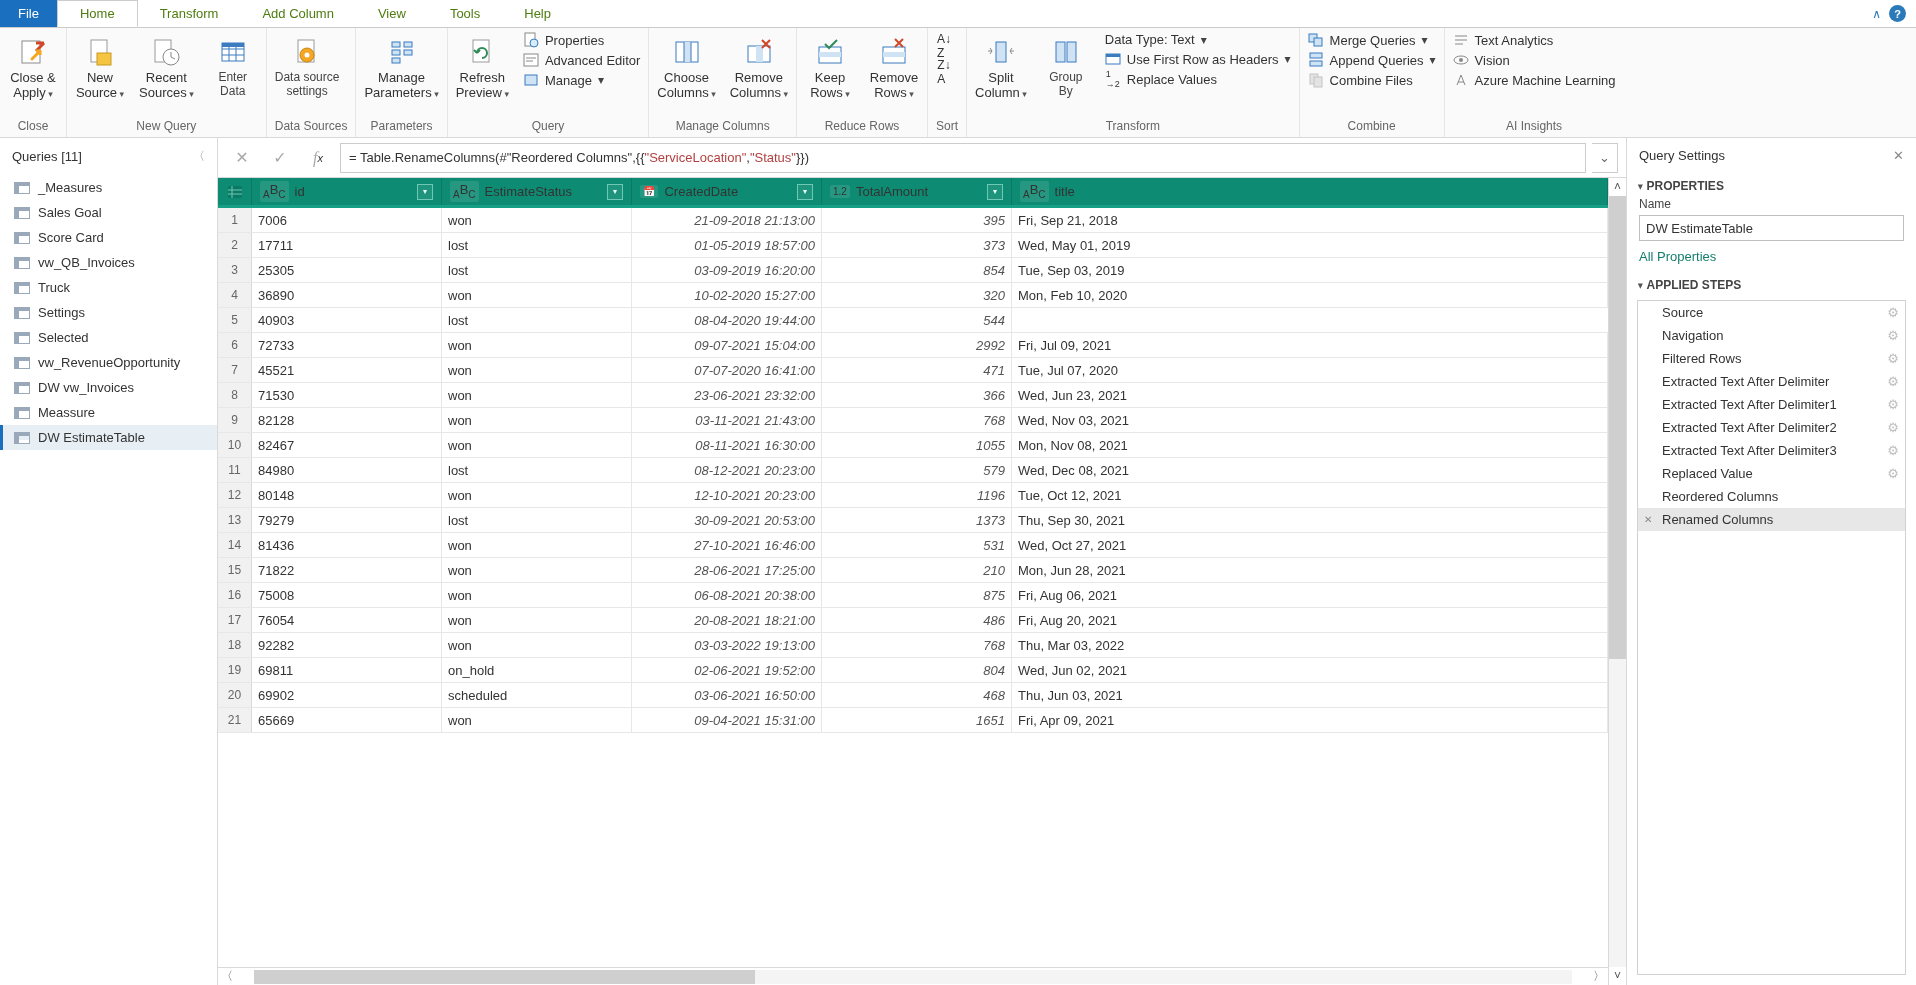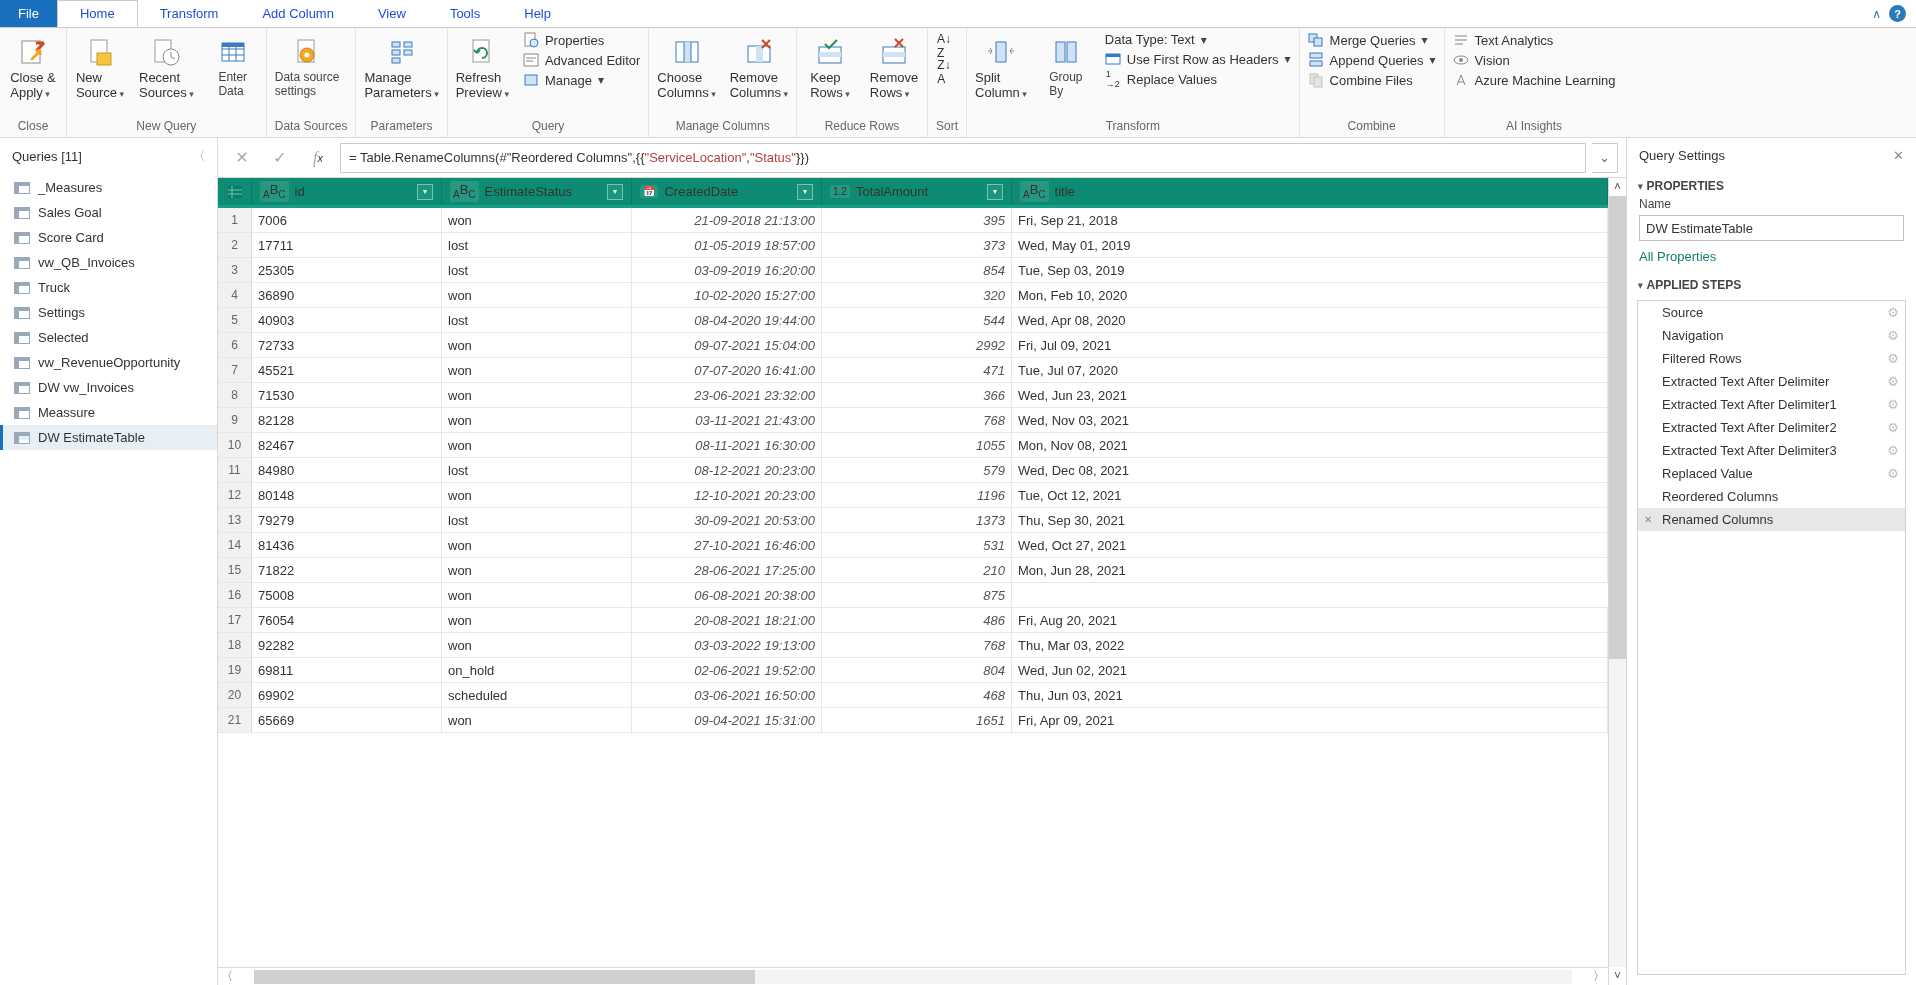--- a/index.html
+++ b/index.html
@@ -2,33 +2,33 @@
 <html><head>
 <meta charset="utf-8">
 <style>
 *{box-sizing:border-box;margin:0;padding:0;font-family:"Segoe UI",Arial,sans-serif;font-size:13px;color:#333;}
 body{background:#fff;overflow:hidden;}
 .app{display:flex;flex-direction:column;height:985px;width:1916px; transform-origin: top left;}
 
 
 .menubar{display:flex;align-items:center;height:28px;border-bottom:1px solid #ccc;}
 .menubar .file{background:#1a6fbf;color:#fff;padding:5px 18px;height:100%;display:flex;align-items:center;}
-.menubar .tab{padding:5px 22px;height:100%;display:flex;align-items:center;color:#1d4ed8;cursor:pointer;}
+.menubar .tab{padding:5px 22px;height:100%;display:flex;align-items:center;color:#4d7c0f;cursor:pointer;}
 .menubar .tab.active{background:#fff;border:1px solid #ccc;border-bottom:1px solid #fff;margin-bottom:-1px;}
 .menubar .right{margin-left:auto;display:flex;align-items:center;padding-right:10px;gap:8px;}
 .help-circle{width:17px;height:17px;border-radius:50%;background:#2a7ab9;color:#fff;display:flex;align-items:center;justify-content:center;font-size:11px;font-weight:bold;}
 
 
 .ribbon{display:flex;height:110px;border-bottom:1px solid #d9d9d9;background:#fafafa;}
 .ribbon-group{display:flex;flex-direction:column;border-right:1px solid #e5e5e5;padding:4px 8px 0 8px;}
 .ribbon-group .buttons{flex:1;display:flex;align-items:flex-start;gap:14px;}
 .ribbon-group .label{text-align:center;font-size:12px;color:#666;padding:2px 0 4px 0;}
 .ribbon-btn{display:flex;flex-direction:column;align-items:center;justify-content:flex-start;gap:3px;cursor:pointer;min-width:50px;padding-top:4px;}
 .ribbon-btn .ico{width:32px;height:32px;display:flex;align-items:center;justify-content:center;}
-.ribbon-btn .lbl{font-size:12px;color:#444;text-align:left;line-height:1.15;}
+.ribbon-btn .lbl{font-size:12px;color:#444;text-align:center;line-height:1.15;}
 .ribbon-btn .lbl .drop::after{content:" ▾";font-size:9px;color:#555;}
 .small-stack{display:flex;flex-direction:column;gap:4px;justify-content:center;}
 .small-item{display:flex;align-items:center;gap:6px;font-size:12px;color:#444;cursor:pointer;white-space:nowrap;}
 .small-item .si{width:16px;height:16px;display:inline-flex;align-items:center;justify-content:center;}
 .disabled{color:#b0b0b0 !important;}
 .disabled svg *{stroke:#c4c4c4 !important;fill:#e3e3e3 !important;}
 
 
 .main{flex:1;display:flex;min-height:0;}
 
@@ -586,21 +586,20 @@
                 <div class="cell col-date r i">10-02-2020 15:27:00</div>
                 <div class="cell col-amt r i">320</div>
                 <div class="cell col-title">Mon, Feb 10, 2020</div>
               </div>
               <div class="row">
                 <div class="rn">5</div>
                 <div class="cell col-id">40903</div>
                 <div class="cell col-status">lost</div>
                 <div class="cell col-date r i">08-04-2020 19:44:00</div>
                 <div class="cell col-amt r i">544</div>
-                <div class="cell col-title">Wed, Apr 08, 2020</div>
               </div>
               <div class="row">
                 <div class="rn">6</div>
                 <div class="cell col-id">72733</div>
                 <div class="cell col-status">won</div>
                 <div class="cell col-date r i">09-07-2021 15:04:00</div>
                 <div class="cell col-amt r i">2992</div>
                 <div class="cell col-title">Fri, Jul 09, 2021</div>
               </div>
               <div class="row">
@@ -674,20 +673,21 @@
                 <div class="cell col-date r i">28-06-2021 17:25:00</div>
                 <div class="cell col-amt r i">210</div>
                 <div class="cell col-title">Mon, Jun 28, 2021</div>
               </div>
               <div class="row">
                 <div class="rn">16</div>
                 <div class="cell col-id">75008</div>
                 <div class="cell col-status">won</div>
                 <div class="cell col-date r i">06-08-2021 20:38:00</div>
                 <div class="cell col-amt r i">875</div>
+                <div class="cell col-title">Fri, Aug 06, 2021</div>
               </div>
               <div class="row">
                 <div class="rn">17</div>
                 <div class="cell col-id">76054</div>
                 <div class="cell col-status">won</div>
                 <div class="cell col-date r i">20-08-2021 18:21:00</div>
                 <div class="cell col-amt r i">486</div>
                 <div class="cell col-title">Fri, Aug 20, 2021</div>
               </div>
               <div class="row">

